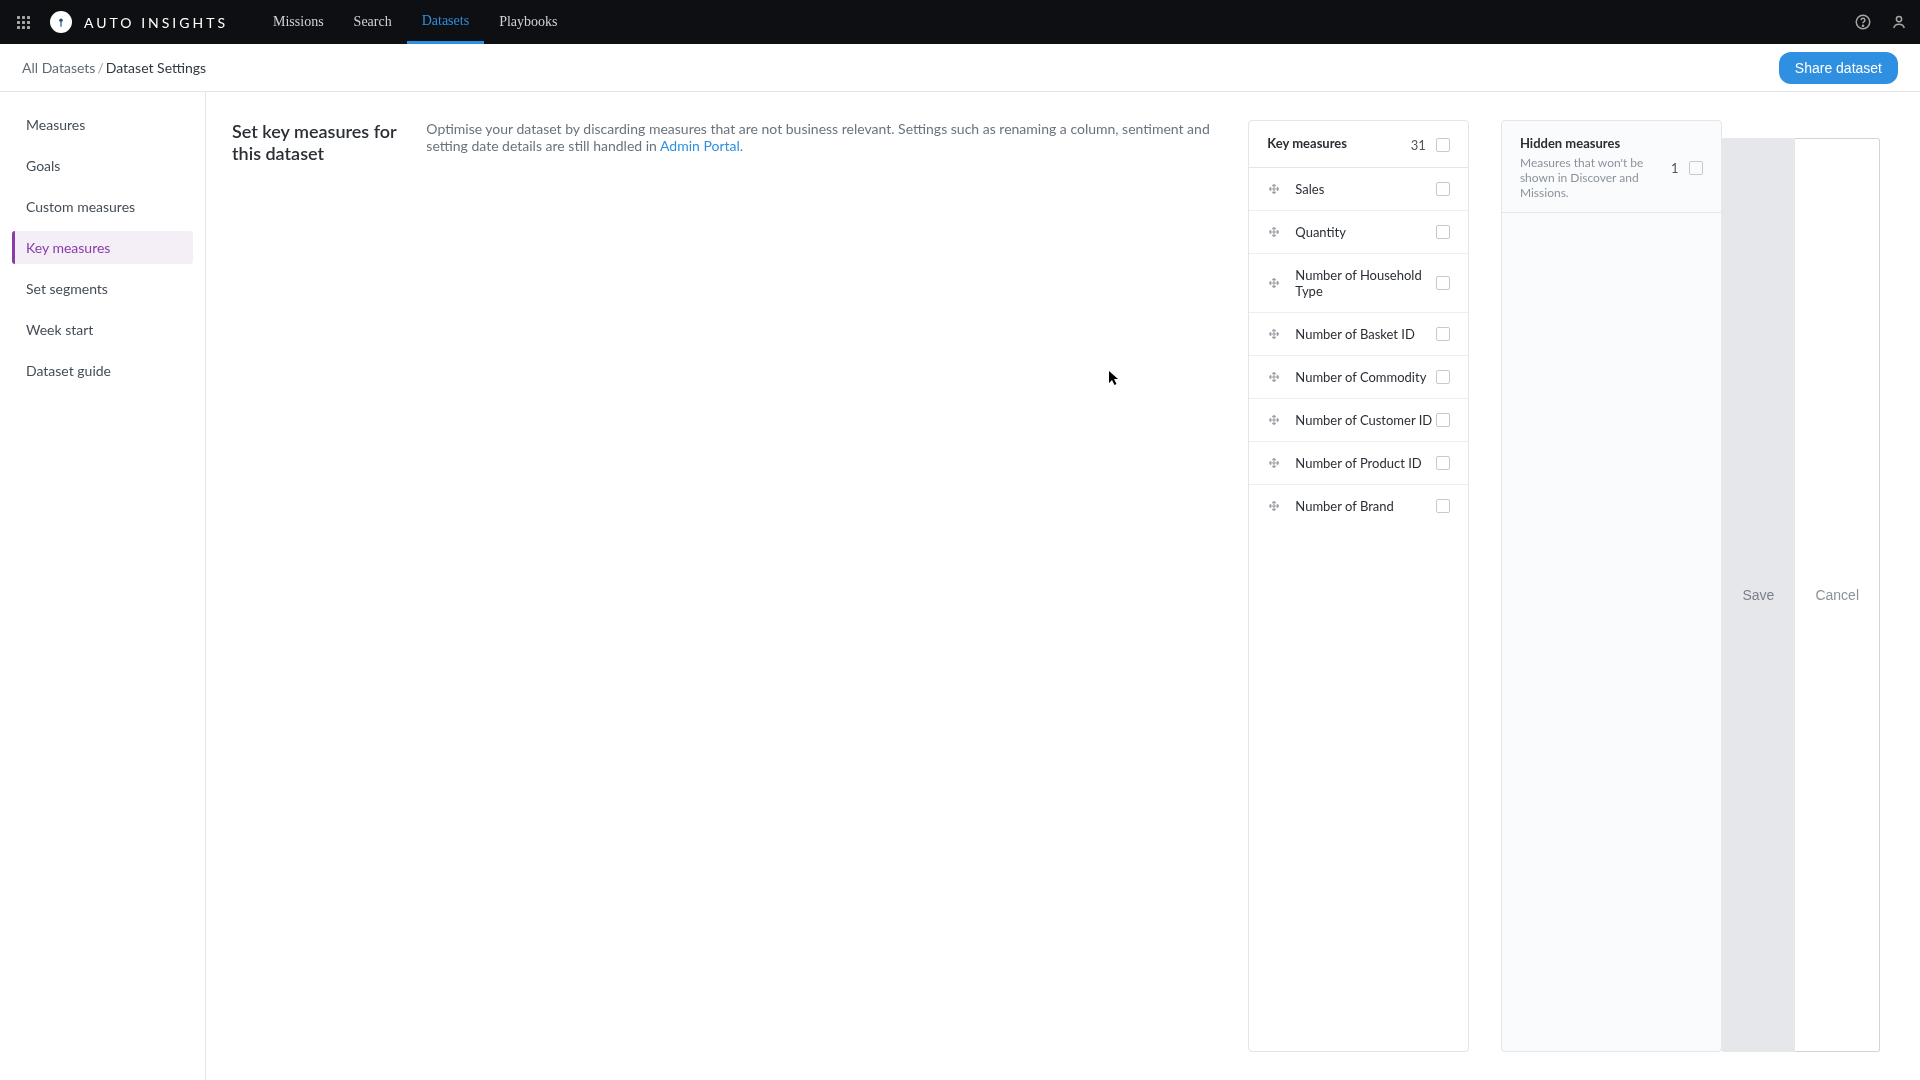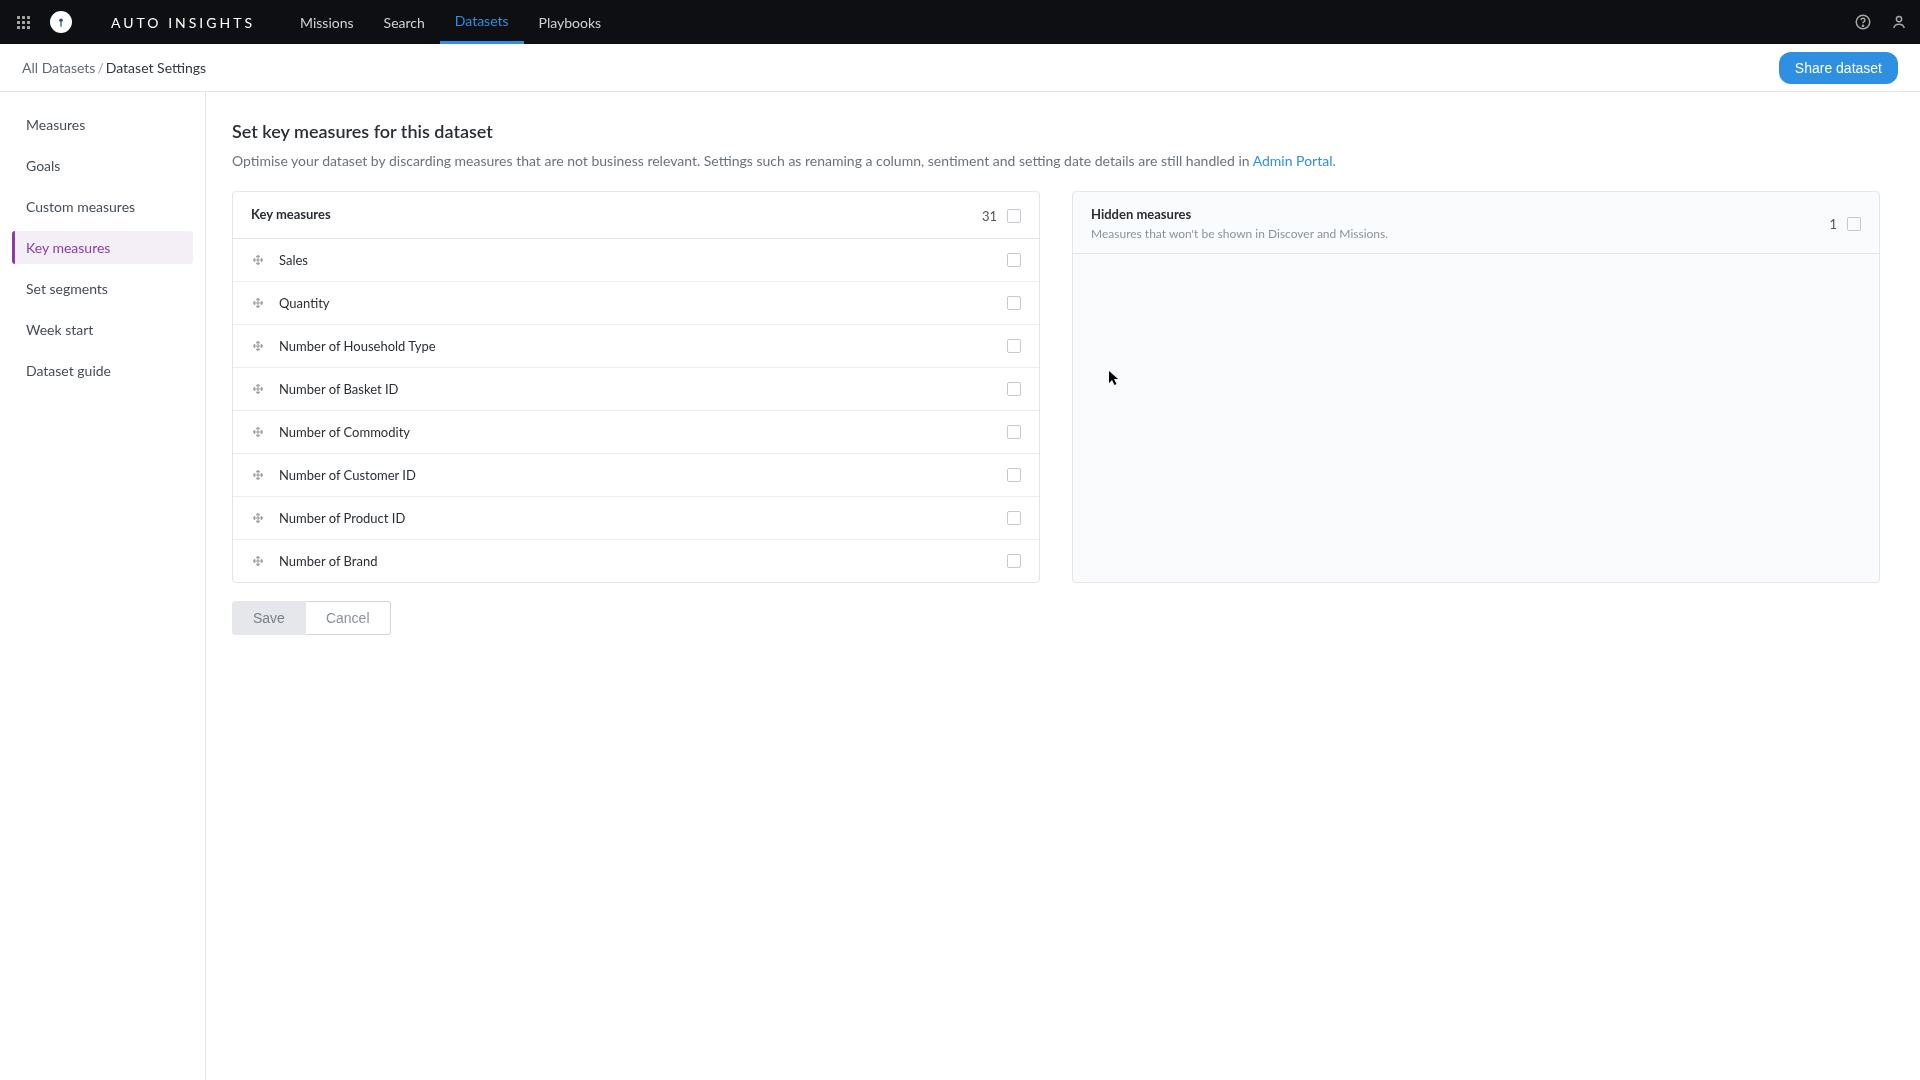--- a/index.html
+++ b/index.html
@@ -4,43 +4,43 @@
 <style>
 * { margin: 0; padding: 0; box-sizing: border-box; }
 body { font-family: "Lato", "Helvetica Neue", Arial, sans-serif; font-size: 13px; color: #333; background: #fff; width: 1920px; height: 1080px; overflow: hidden; }
 
 
 .topbar { height: 44px; background: #0e0f12; display: flex; align-items: center; padding: 0 12px; }
 .app-menu { width: 22px; height: 22px; display: flex; align-items: center; justify-content: center; margin-right: 16px; }
 .dots-grid { display: grid; grid-template-columns: repeat(3, 3px); grid-template-rows: repeat(3, 3px); gap: 2px; }
 .dots-grid span { background: #a6a6a6; width: 3px; height: 3px; border-radius: 0.5px; }
 .logo-mark { width: 22px; height: 22px; border-radius: 50%; background: #fff; display: flex; align-items: center; justify-content: center; margin-right: 12px; color:#1f4a8a; font-weight:700; font-size:13px; }
-.logo-text { color: #fff; letter-spacing: 3px; font-size: 14px; font-weight: 400; margin-right: 30px; margin-left: 27px; }
+.logo-text { color: #fff; letter-spacing: 3px; font-size: 14px; font-weight: 400; margin-right: 30px; }
 .nav-items { display: flex; height: 44px; }
-.nav-item { color: #d0d2d6; font-size: 14px; padding: 0 15px; height: 44px; display: flex; align-items: center; cursor: pointer; }
+.nav-item { color: #d0d2d6; font-size: 14px; padding: 0 15px; height: 44px; display: flex; align-items: center; cursor: pointer; font-family: Liberation Serif, serif; }
 .nav-item.active { color: #2f8fe0; border-bottom: 3px solid #2f8fe0; }
 .topbar-right { margin-left: auto; display: flex; align-items: center; gap: 18px; }
 .topbar-icon { color: #a6a6a6; cursor: pointer; display:flex; align-items:center; }
 .topbar-icon svg { width: 18px; height: 18px; }
 
 
 .subheader { height: 48px; border-bottom: 1px solid #e3e5e8; display: flex; align-items: center; padding: 0 22px; }
 .breadcrumb { color: #606a74; font-size: 14px; display:flex; align-items:center; gap:2px; }
 .breadcrumb .link { color: #606a74; cursor: pointer; }
 .breadcrumb .sep { color: #9aa0a6; }
 .breadcrumb .current { color: #303840; }
 .share-btn { margin-left: auto; background: #2f8fe0; color: #fff; border: none; border-radius: 12px; padding: 8px 16px; font-size: 14px; cursor: pointer; }
 
 
 .main { display: flex; height: calc(1080px - 44px - 48px); }
 .sidebar { width: 206px; border-right: 1px solid #e3e5e8; padding: 16px 12px; }
 .sidebar-item { padding: 8px 14px; color: #444d56; font-size: 14px; cursor: pointer; border-radius: 3px; margin-bottom: 8px; }
 .sidebar-item.active { background: #f4eef6; color: #8b3ca8; border-left: 3px solid #8b3ca8; padding-left: 11px; }
 
-.content { flex: 1; padding: 28px 40px 28px 26px; display:flex; flex-direction:column; }
+.content { flex: 1; padding: 28px 40px 28px 26px; display:flex; flex-direction:row; }
 .page-title { font-size: 18px; font-weight: 600; color: #2a2f35; margin-bottom: 10px; }
 .page-desc { font-size: 14px; color: #6a737d; margin-bottom: 22px; }
 .page-desc a { color: #2f8fe0; text-decoration: none; cursor:pointer; }
 
 .panels { display: flex; gap: 32px; }
 .panel { flex: 1; border: 1px solid #e3e5e8; border-radius: 4px; background: #fff; display:flex; flex-direction:column; }
 .panel.hidden-panel { background:#fafbfc; }
 .panel-header { padding: 14px 18px 12px 18px; display: flex; align-items: flex-start; border-bottom: 1px solid #e3e5e8; }
 .panel-header-text { flex: 1; }
 .panel-title { font-size: 13px; font-weight: 700; color: #2a2f35; margin-bottom: 4px; }

